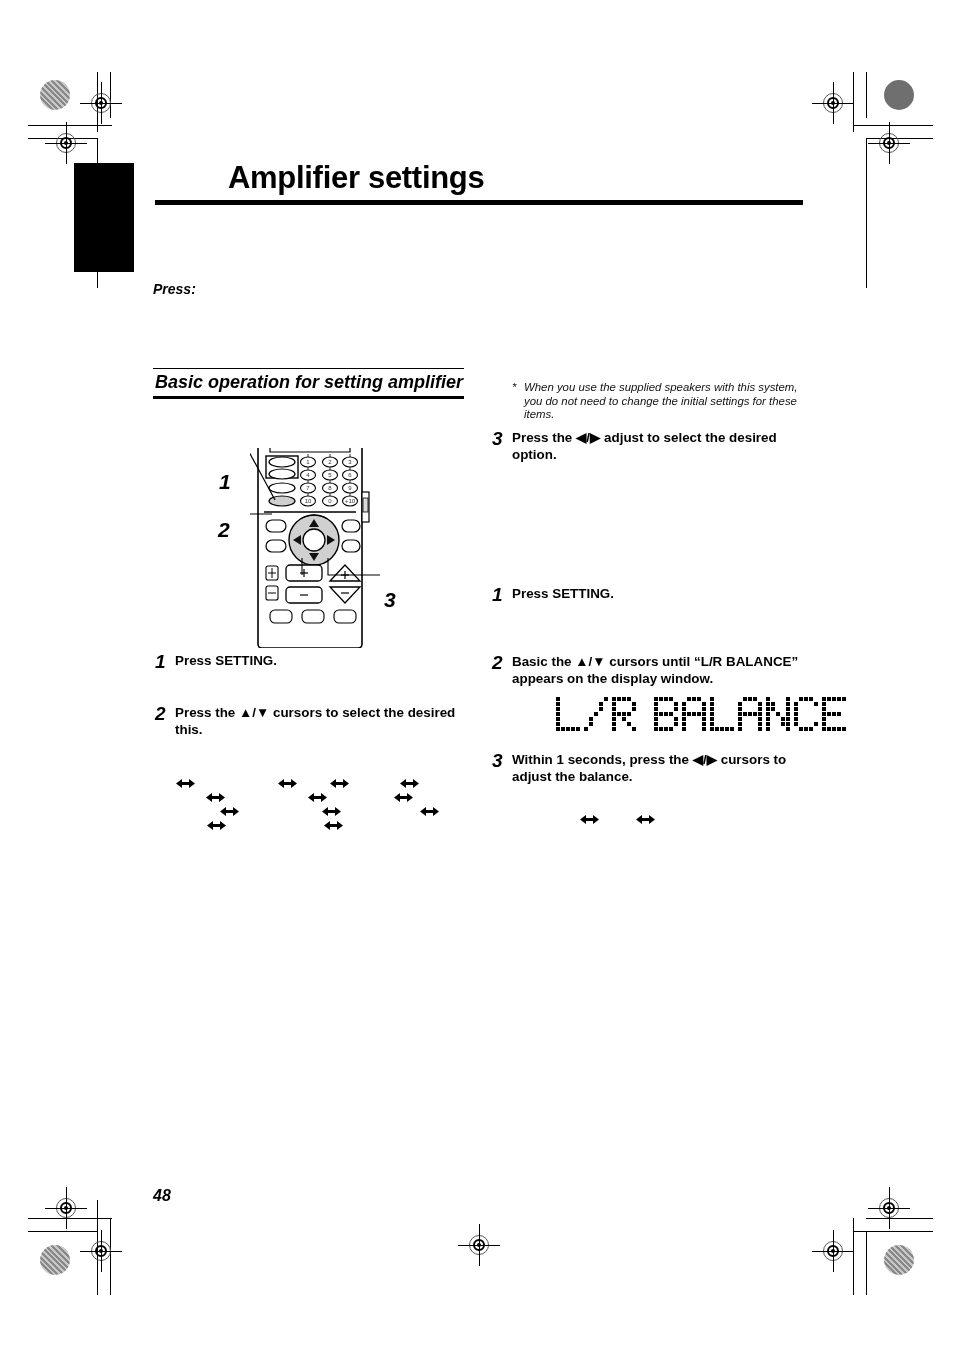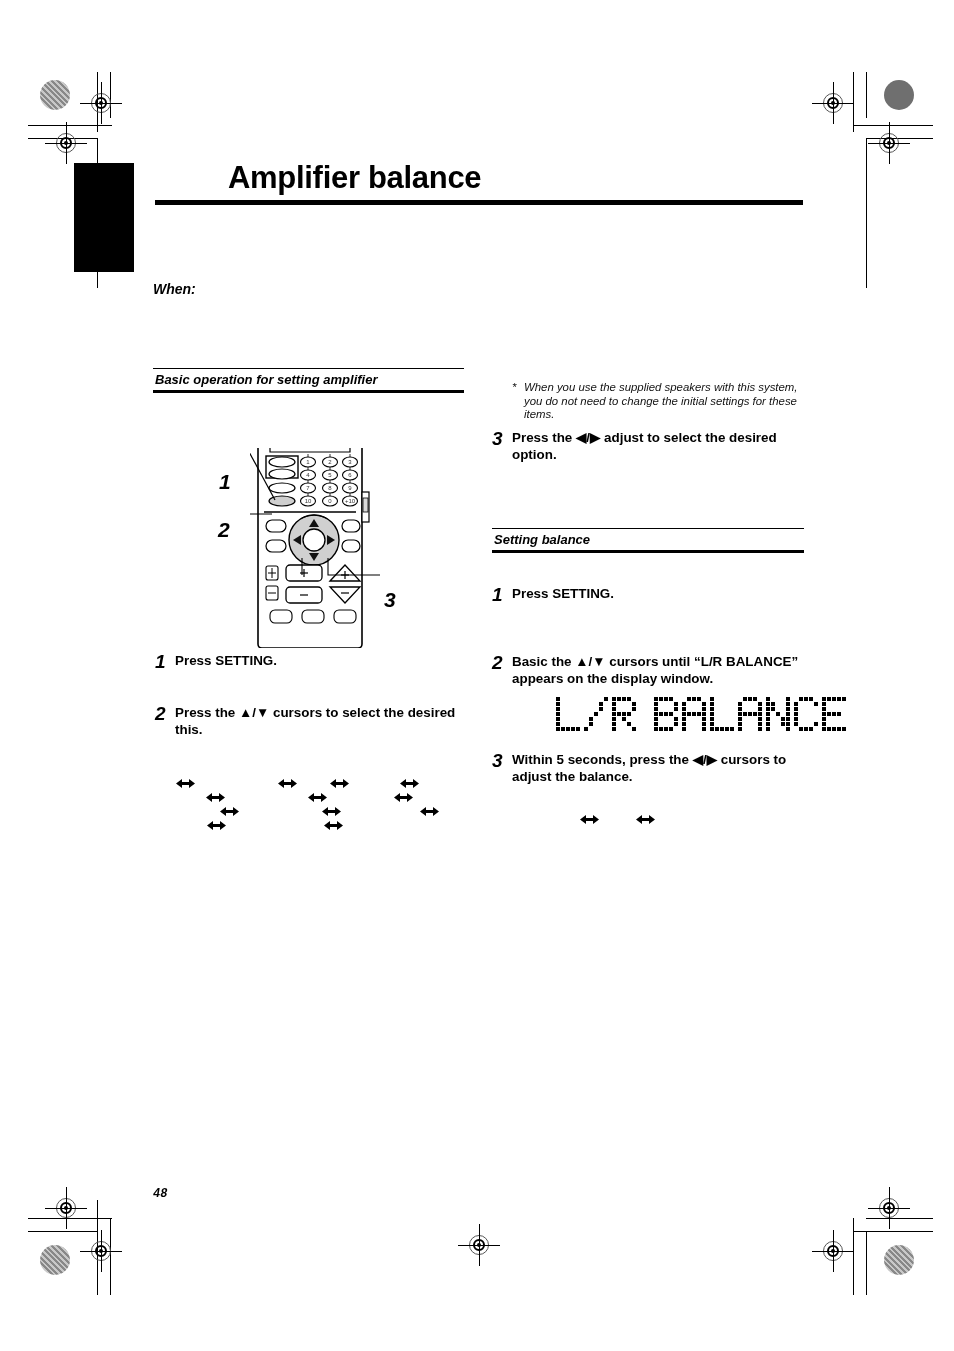--- a/index.html
+++ b/index.html
@@ -27,21 +27,21 @@
   
   .chapter-title{position:absolute;font-weight:bold;font-size:31px;
       letter-spacing:-0.3px;white-space:nowrap;}
   .title-rule{position:absolute;background:#000;}
 
   .note-label{position:absolute;font-weight:bold;font-style:italic;font-size:14px;}
 
   .sec{position:absolute;}
   .sec .line-top{height:1px;background:#000;width:100%;}
   .sec .line-bot{height:3px;background:#000;width:100%;}
-  .sec .sec-title{font-weight:bold;font-style:italic;font-size:13px;
+  .sec .sec-title{font-weight:bold;font-style:italic;font-size:18px;
       padding:3px 0 3px 2px;white-space:nowrap;}
 
   
   .step{position:absolute;display:flex;align-items:flex-start;}
   .step .num{font-weight:bold;font-style:italic;font-size:19px;
       line-height:17px;width:20px;flex:0 0 20px;}
   .step .txt{font-weight:bold;font-size:13.4px;line-height:16.5px;}
 
   .footnote{position:absolute;font-style:italic;font-size:11.4px;
       line-height:13.6px;color:#111;display:flex;}
@@ -57,21 +57,21 @@
       grid-template-rows:repeat(7,4px);gap:1px;}
   .lcd .ch i{width:4px;height:4px;display:block;}
   .lcd .ch i.on{background:#000;}
   .lcd .sp{width:10px;}
 
   
   .remote{position:absolute;}
   .callout{position:absolute;}
   .callout .cnum{position:absolute;font-weight:bold;font-style:italic;font-size:21px;}
 
-  .pagenum{position:absolute;font-weight:bold;font-style:italic;font-size:12px;font-family:Liberation Mono, monospace;}
+  .pagenum{position:absolute;font-weight:bold;font-style:italic;font-size:16px;}
 </style>
 </head>
 <body>
 
 <div class="page">
 
   <div>
     <div class="patch tex" style="left:40px;top:80px;"></div>
     <div class="crop" style="left:97px;top:72px;width:1px;height:60px;"></div>
     <div class="crop" style="left:110px;top:72px;width:1px;height:46px;"></div>
@@ -164,24 +164,24 @@
   <div class="reg" style="left:466px;top:1232px;">
     <div class="ring"></div>
       <div class="ring2"></div>
       <div class="dot"></div>
     <div class="vl"></div>
       <div class="hl"></div>
   </div>
 
   <div class="thumbtab" style="left:74px;top:163px;width:60px;height:109px;"></div>
 
-  <div class="chapter-title" style="left:228px;top:160px;">Amplifier balance</div>
+  <div class="chapter-title" style="left:228px;top:160px;">Amplifier settings</div>
   <div class="title-rule" style="left:155px;top:200px;width:648px;height:5px;"></div>
 
-  <div class="note-label" style="left:153px;top:281px;">When:</div>
+  <div class="note-label" style="left:153px;top:281px;">Press:</div>
 
   <div class="sec" style="left:153px;top:368px;width:311px;">
     <div class="line-top"></div>
     <div class="sec-title">Basic operation for setting amplifier</div>
     <div class="line-bot"></div>
   </div>
 
   <div class="remote" style="left:250px;top:448px;width:130px;height:200px;">
     <svg width="130" height="200" viewBox="0 0 130 200">
 
@@ -373,25 +373,20 @@
   <div class="footnote" style="left:512px;top:381px;width:300px;">
     <span class="ast">*</span>
     <span>When you use the supplied speakers with this system, you do not need to change the initial settings for these items.</span>
   </div>
 
   <div class="step" style="left:492px;top:430px;width:320px;">
     <div class="num">3</div>
     <div class="txt">Press the ◀/▶ adjust to select the desired option.</div>
   </div>
 
-  <div class="sec" style="left:492px;top:528px;width:312px;">
-    <div class="line-top"></div>
-    <div class="sec-title">Setting balance</div>
-    <div class="line-bot"></div>
-  </div>
 
   <div class="step" style="left:492px;top:586px;width:320px;">
     <div class="num">1</div>
     <div class="txt">Press SETTING.</div>
   </div>
 
   <div class="step" style="left:492px;top:654px;width:322px;">
     <div class="num">2</div>
     <div class="txt">Basic the ▲/▼ cursors until “L/R BALANCE” appears on the display window.</div>
   </div>
@@ -765,21 +760,21 @@
         <i class="on"></i>
         <i class="on"></i>
         <i class="on"></i>
         <i class="on"></i>
         <i class="on"></i>
       </div>
     </div>
 
   <div class="step" style="left:492px;top:752px;width:322px;">
     <div class="num">3</div>
-    <div class="txt">Within 5 seconds, press the ◀/▶ cursors to adjust the balance.</div>
+    <div class="txt">Within 1 seconds, press the ◀/▶ cursors to adjust the balance.</div>
   </div>
 
   <div>
     <div class="arrow" style="left:580px;top:814px;">
       <svg width="19" height="11" viewBox="0 0 19 11">
           <path d="M0 5.5 L6 1 L6 4 L13 4 L13 1 L19 5.5 L13 10 L13 7 L6 7 L6 10 Z" fill="#000"></path>
         </svg>
     </div>
     <div class="arrow" style="left:636px;top:814px;">
       <svg width="19" height="11" viewBox="0 0 19 11">

